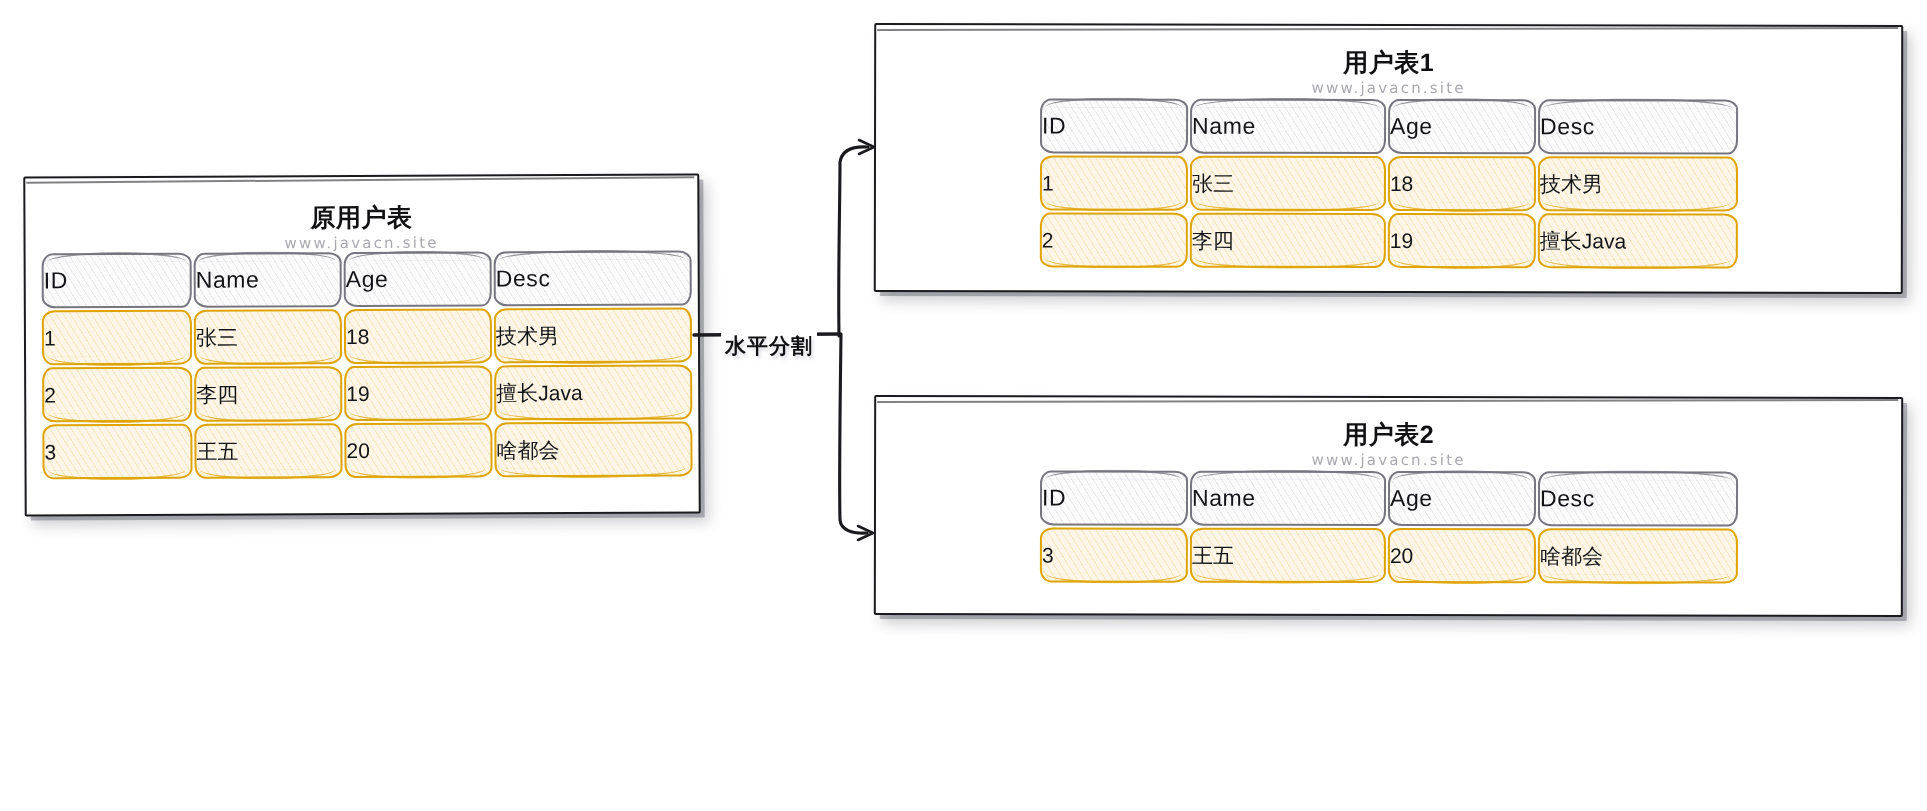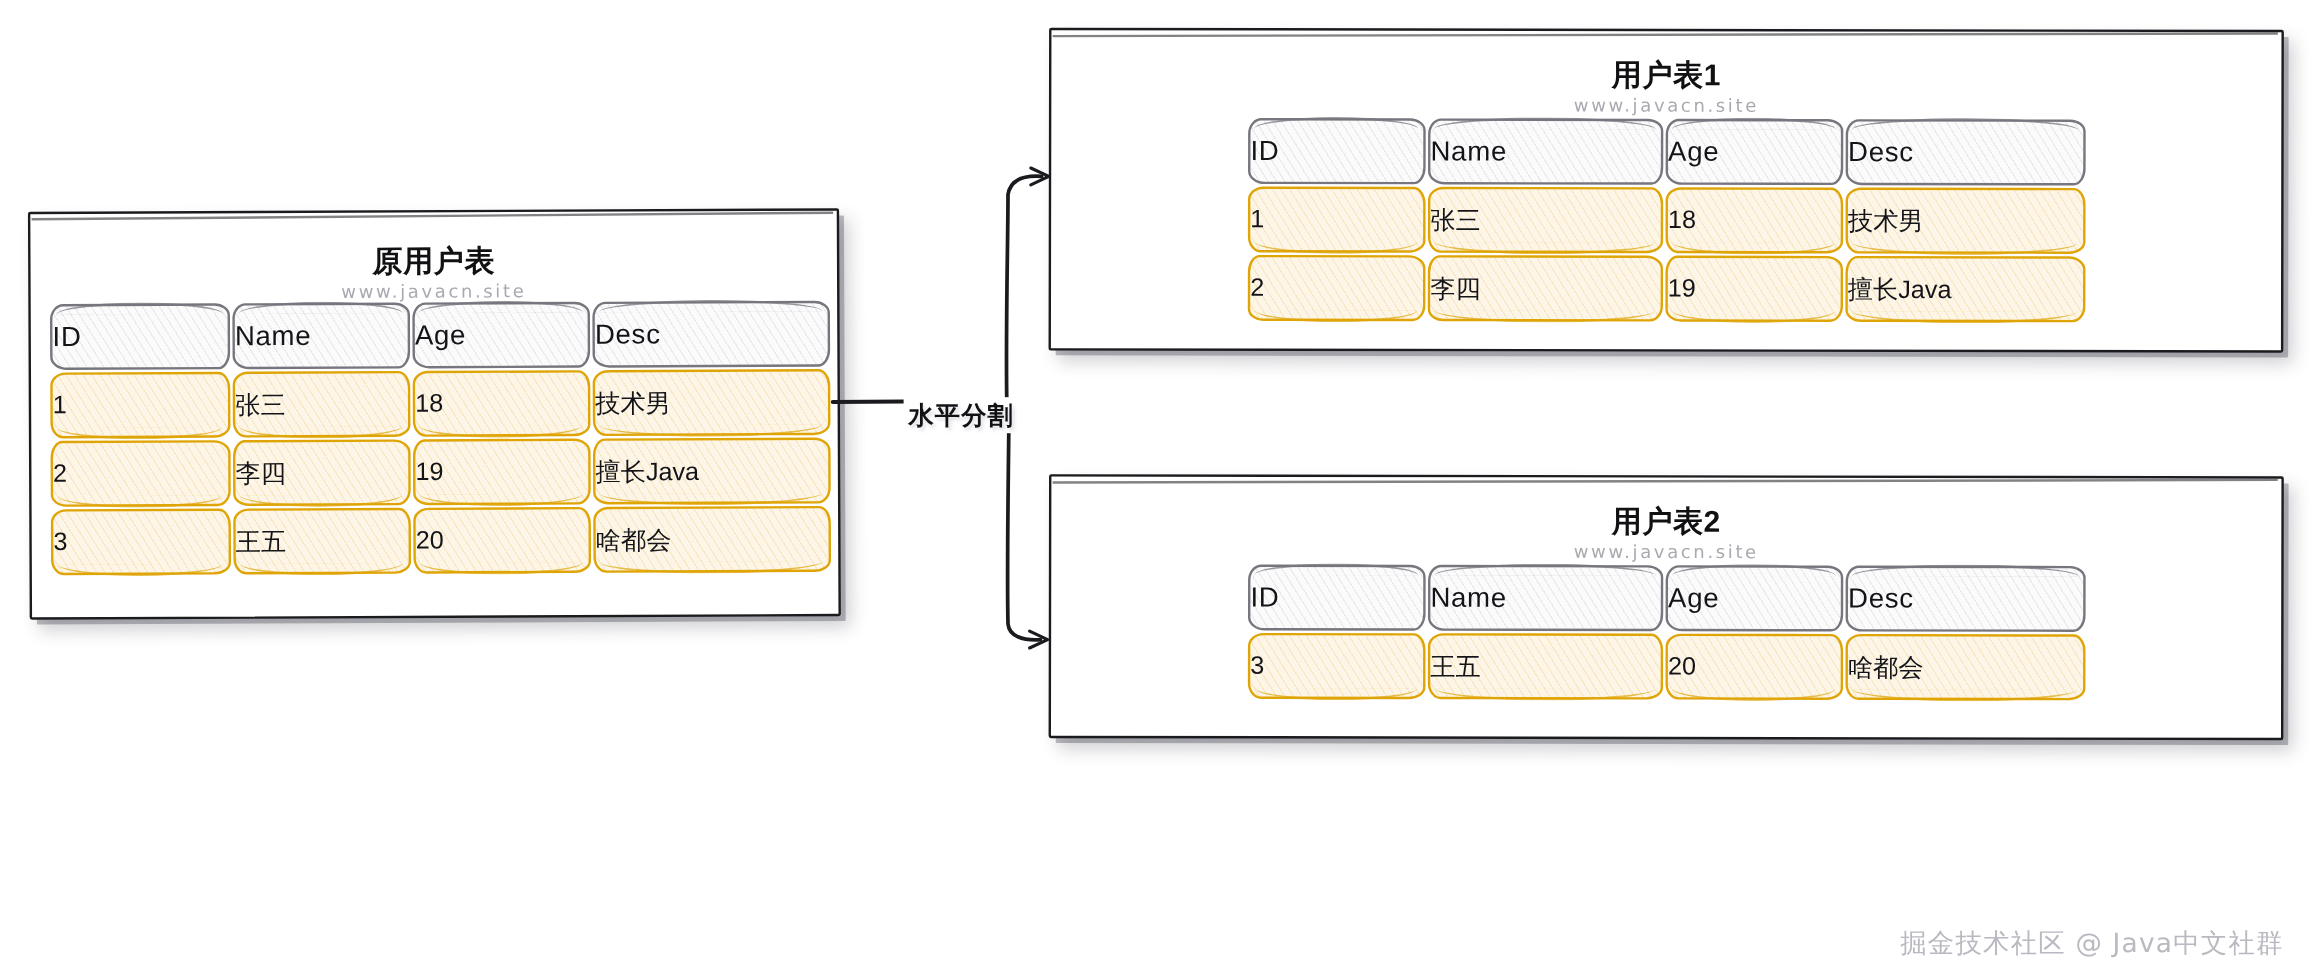--- a/index.html
+++ b/index.html
@@ -148,21 +148,20 @@
     left: 721px;
     top: 331px;
     font-size: 21px;
     font-weight: bold;
     color: #111114;
     background: #ffffff;
     padding: 1px 4px;
     letter-spacing: 1px;
     text-shadow: 2px 3px 3px rgba(120,120,150,0.25);
     white-space: nowrap;
-    margin-left: 32px;
   }
 
   
   #watermark {
     position: absolute;
     right: 24px;
     bottom: 10px;
     font-size: 22px;
     color: #b9b9c1;
     letter-spacing: 1px;
@@ -307,15 +306,14 @@
         </div>
         <div class="cell data r1">
           <span class="txt">20</span>
         </div>
         <div class="cell data r1">
           <span class="txt">啥都会</span>
         </div>
       </div>
   </div>
 
-  <div id="watermark">掘金技术社区 @ Java中文社群</div>
 
 </div>
 
 </body></html>

